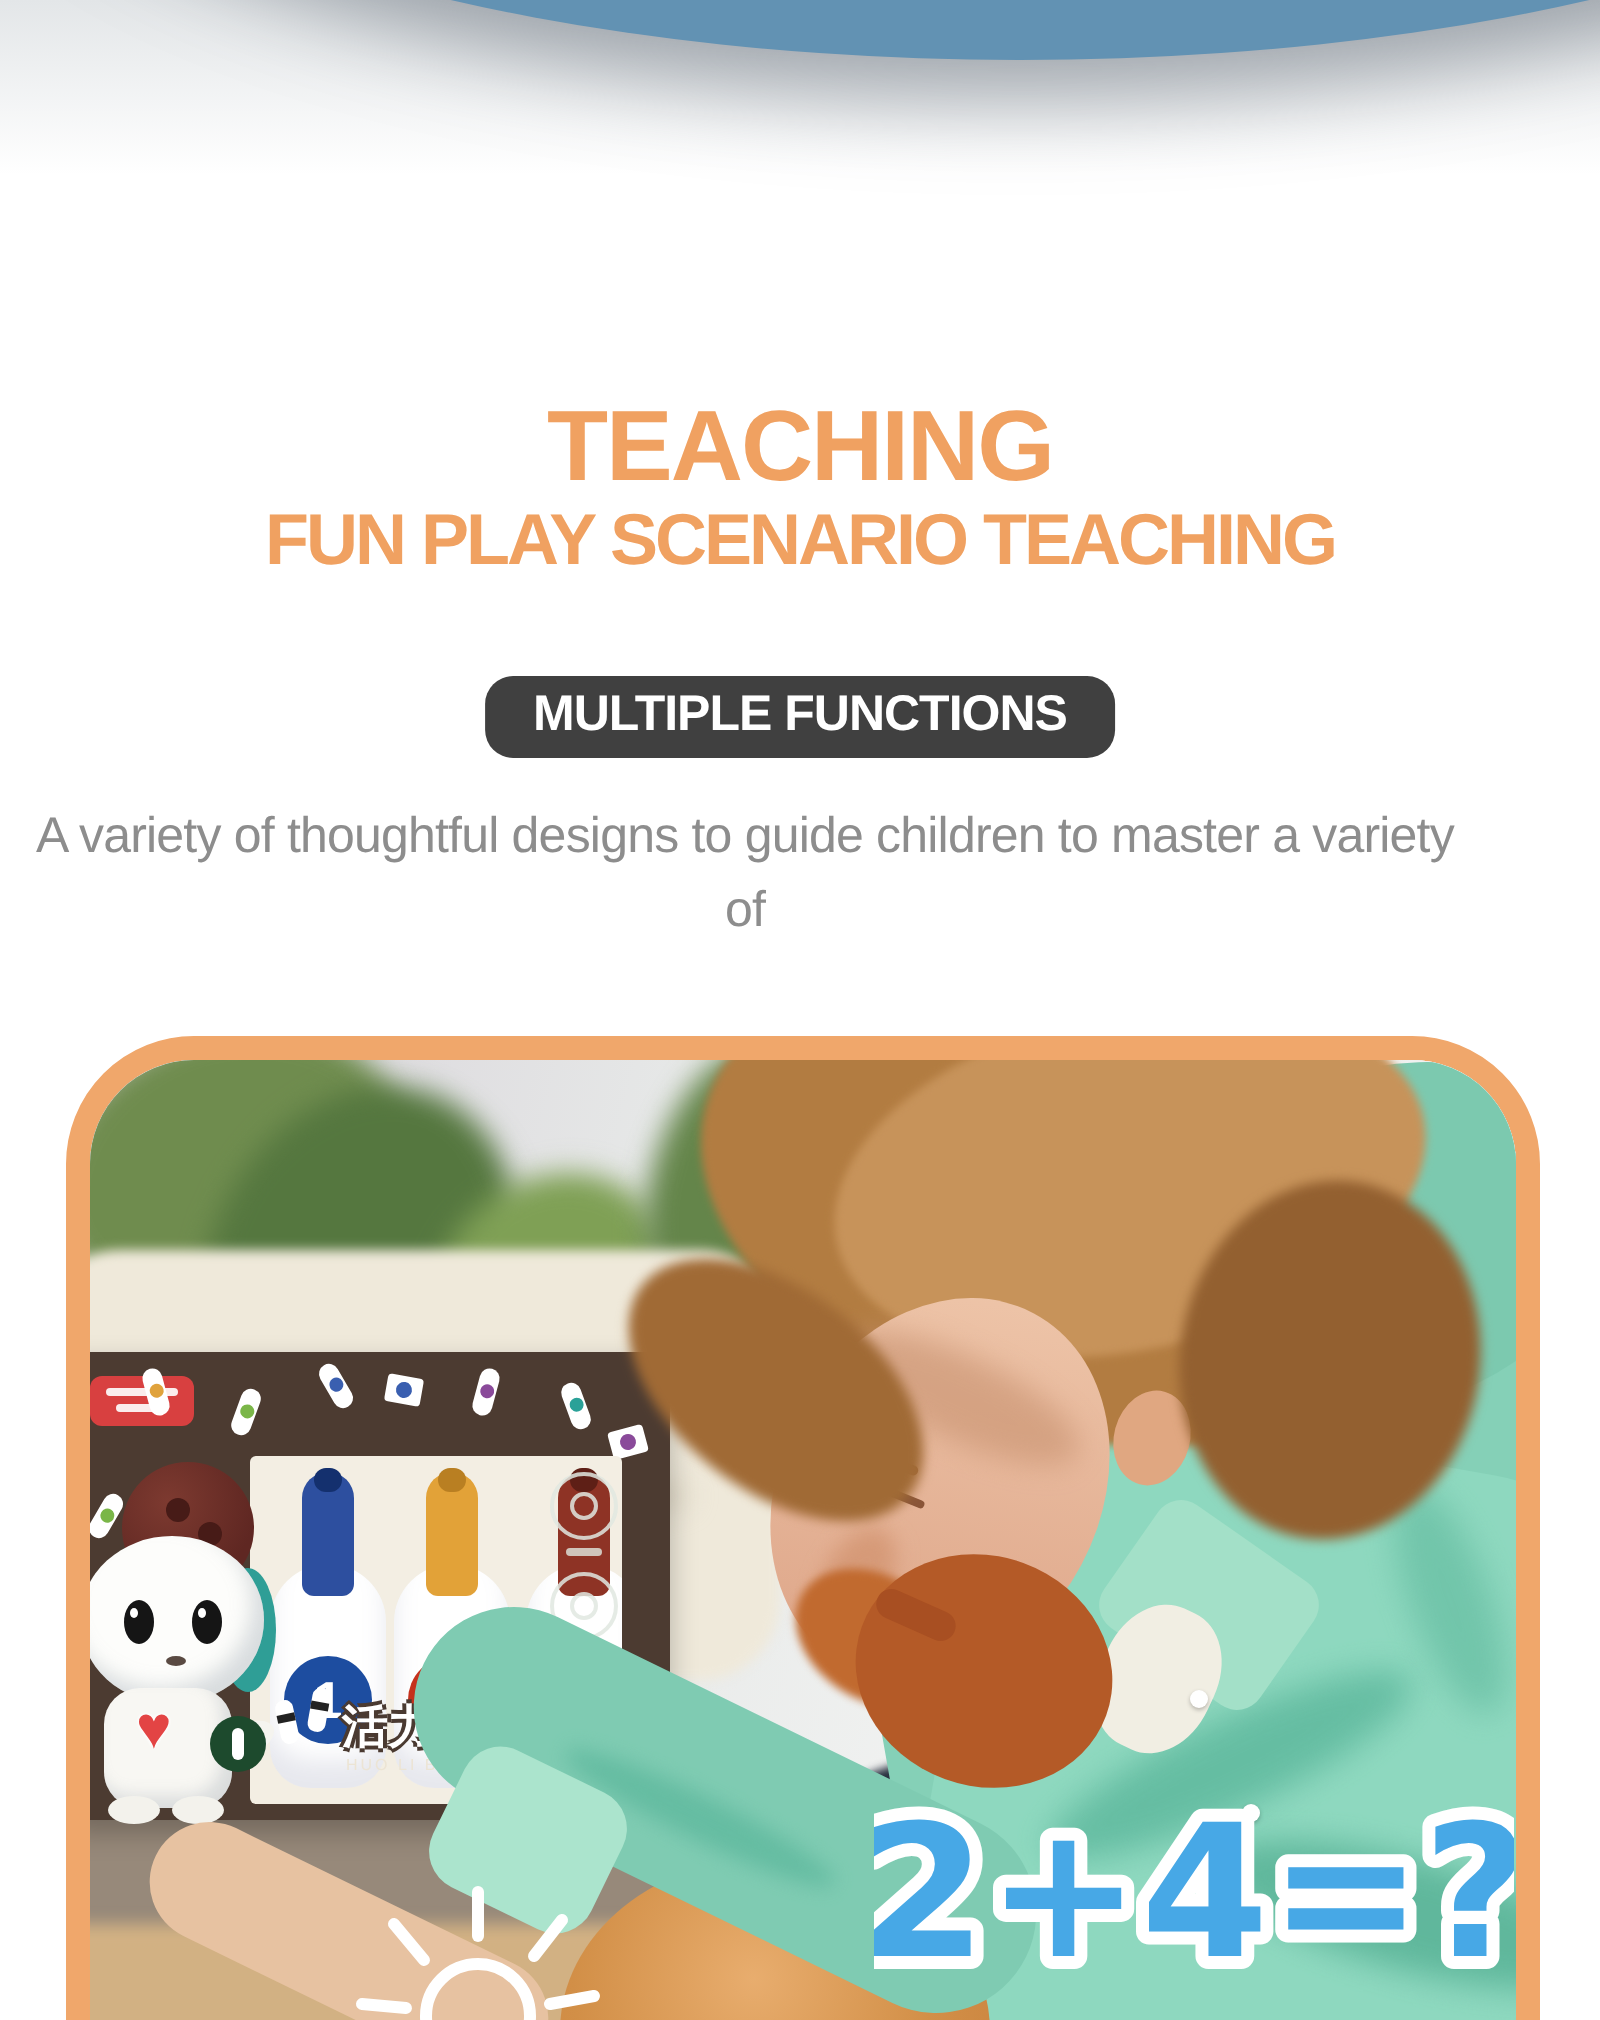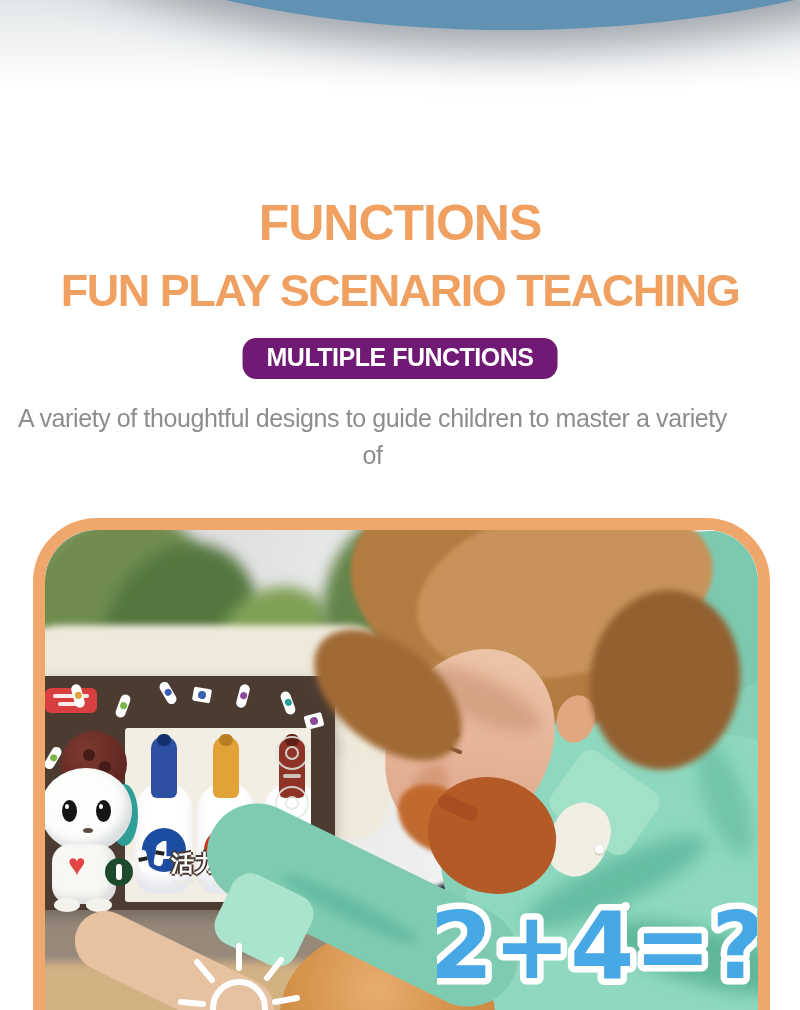--- a/index.html
+++ b/index.html
@@ -10,23 +10,23 @@
   .top-shade { position:absolute; left:0; top:0; width:800px; height:95px;
     background:linear-gradient(#e3e6e8, #ffffff 92%); }
   .arc { position:absolute; left:-5px; top:-330px; width:1030px; height:360px;
     border-radius:50%; background:#6292b3;
     box-shadow:0 24px 40px -4px rgba(90,100,112,.5); }
 
   
   .title { position:absolute; width:800px; text-align:center; color:#f0a161;
     font-weight:bold; letter-spacing:-1px; line-height:1; }
   .title-1 { top:198px; font-size:50px; }
-  .title-2 { top:268px; font-size:45px; letter-spacing:-1.5px; }
+  .title-2 { top:252px; font-size:36px; letter-spacing:-1.5px; }
   .badge { position:absolute; top:338px; left:50%; transform:translateX(-50%);
-    background:#701a75; color:#fff; font-weight:bold; font-size:25px;
+    background:#404040; color:#fff; font-weight:bold; font-size:25px;
     letter-spacing:-0.5px; padding:5px 24px 7px; border-radius:14px;text-align:right; }
   .para { position:absolute; top:400px; width:733px; text-align:center;
     color:#8d8d8d; font-size:25px; line-height:37px; letter-spacing:-0.4px;padding-left:12px; }
 
   
   .frame { position:absolute; left:33px; top:518px; width:737px; height:700px;
     border:12px solid #f0a76b; border-radius:64px; background:#fff; }
   .photo { position:absolute; inset:0; border-radius:52px; overflow:hidden; background:#e9ebea; }
   .photo > div, .photo > svg { position:absolute; }
 
@@ -164,21 +164,21 @@
   .bulb-svg { left:112px; top:398px; }
 </style>
 </head>
 <body>
 
 <div class="canvas">
 
   <div class="top-shade"></div>
   <div class="arc"></div>
 
-  <div class="title title-1">FUNCTIONS</div>
+  <div class="title title-1">TEACHING</div>
   <div class="title title-2">FUN PLAY SCENARIO TEACHING</div>
 
   <div class="badge">MULTIPLE FUNCTIONS</div>
 
   <div class="para">
     <div>A variety of thoughtful designs to guide children to master a variety of</div>
   </div>
 
   <div class="frame">
     <div class="photo">

